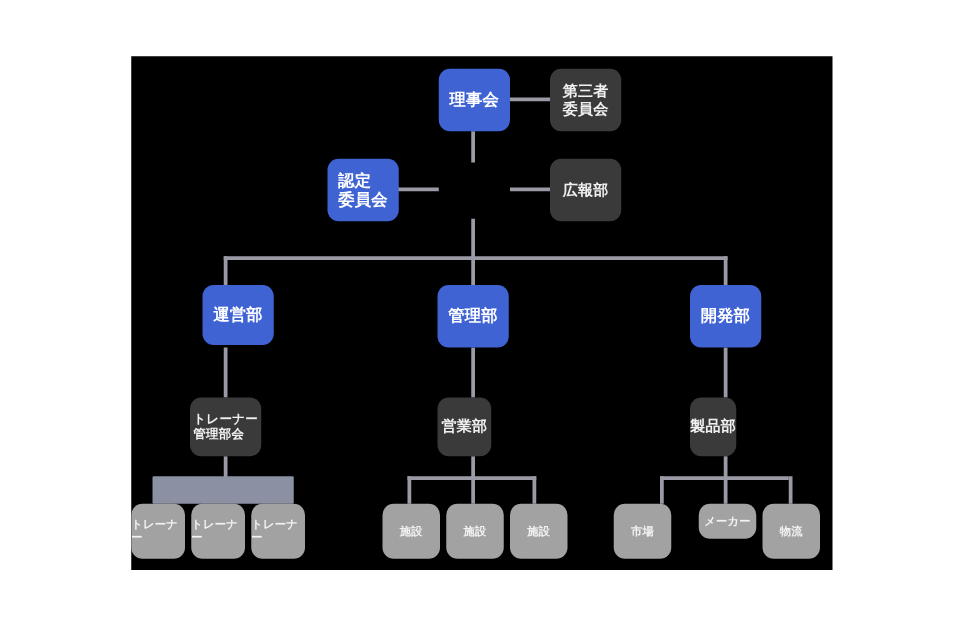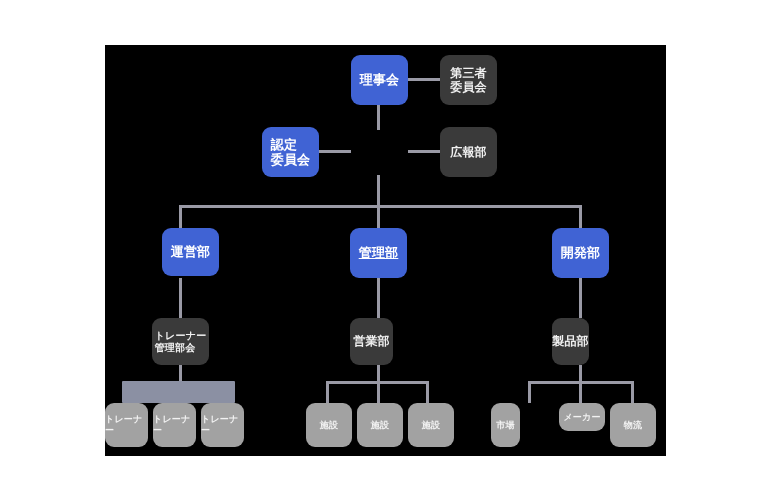--- a/index.html
+++ b/index.html
@@ -131,37 +131,37 @@
 委員会</div>
 
     <div class="node blue" style="left:157px; top:82px; width:57px; height:50px;">認定
 委員会</div>
 
 
     <div class="node dark" style="left:335px; top:82px; width:57px; height:50px;">広報部</div>
 
     <div class="node blue" style="left:47px; top:183px; width:57px; height:48px;margin-left:10px;">運営部</div>
 
-    <div class="node blue" style="left:245px; top:183px; width:57px; height:50px;text-decoration:underline;">管理部</div>
+    <div class="node blue" style="left:245px; top:183px; width:57px; height:50px;">管理部</div>
 
     <div class="node blue" style="left:447px; top:183px; width:57px; height:50px;">開発部</div>
 
     <div class="node dark small" style="left:47px; top:273px; width:57px; height:47px;">トレーナー
 管理部会</div>
 
     <div class="node dark" style="left:245px; top:273px; width:43px; height:47px;">営業部</div>
 
     <div class="node dark" style="left:447px; top:273px; width:37px; height:47px;">製品部</div>
 
     <div class="node gray" style="left:0px; top:358px; width:43px; height:44px;">トレーナー</div>
     <div class="node gray" style="left:48px; top:358px; width:43px; height:44px;">トレーナー</div>
     <div class="node gray" style="left:96px; top:358px; width:43px; height:44px;">トレーナー</div>
 
     <div class="node gray" style="left:201px; top:358px; width:46px; height:44px;">施設</div>
     <div class="node gray" style="left:252px; top:358px; width:46px; height:44px;">施設</div>
     <div class="node gray" style="left:303px; top:358px; width:46px; height:44px;">施設</div>
 
-    <div class="node gray" style="left:386px; top:358px; width:29px; height:44px;">市場</div>
+    <div class="node gray" style="left:386px; top:358px; width:46px; height:44px;">市場</div>
     <div class="node gray" style="left:454px; top:358px; width:46px; height:28px;">メーカー</div>
     <div class="node gray" style="left:505px; top:358px; width:46px; height:44px;">物流</div>
 
   </div>
 </div>
 
 </body></html>

